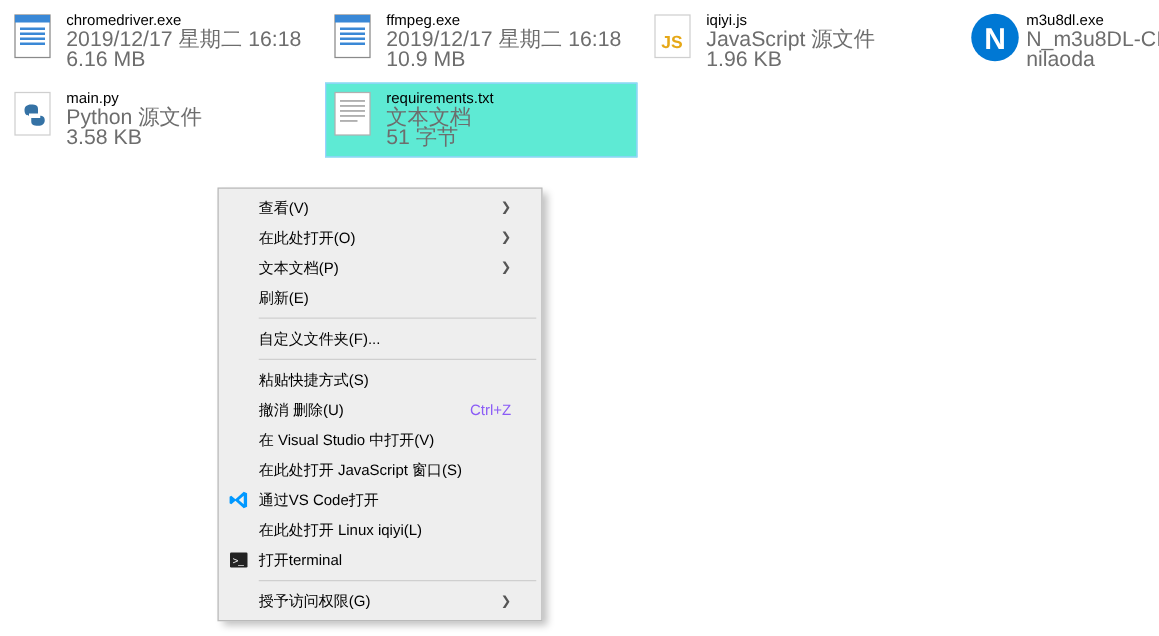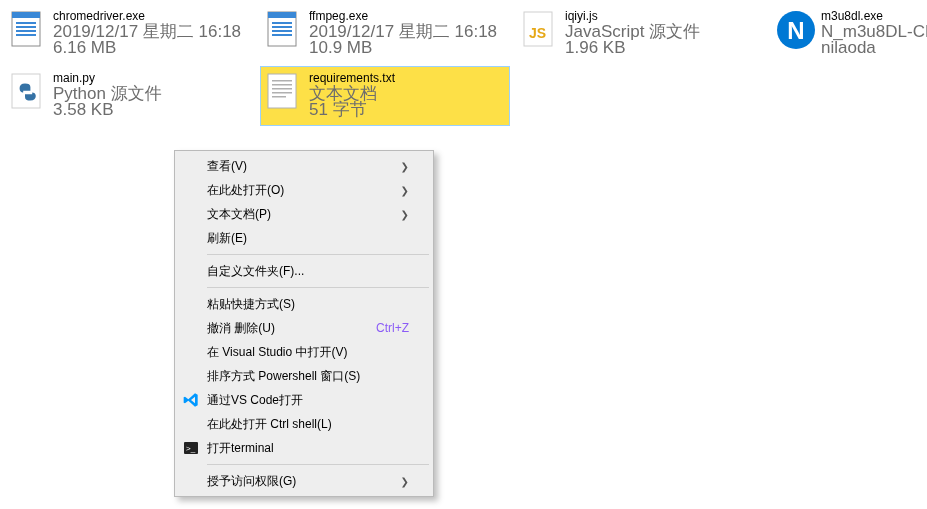--- a/index.html
+++ b/index.html
@@ -24,21 +24,21 @@
   }
   .file-item {
     display: flex;
     align-items: flex-start;
     gap: 4px;
     padding: 2px;
     border: 1px solid transparent;
     background: transparent;
   }
   .file-item.selected {
-    background: #fde047;
+    background: #5eead4;
     border-color: #99d1ff;
   }
   .file-icon {
     width: 42px;
     height: 46px;
     flex: 0 0 42px;
     display: flex;
     align-items: center;
     justify-content: flex-start;
   }
@@ -212,30 +212,30 @@
       <span>粘贴快捷方式(S)</span>
     </div>
   <div class="menu-item">
       <span>撤消 删除(U)</span>
       <span class="shortcut">Ctrl+Z</span>
     </div>
   <div class="menu-item">
       <span>在 Visual Studio 中打开(V)</span>
     </div>
   <div class="menu-item">
-      <span>排序方式 Powershell 窗口(S)</span>
+      <span>在此处打开 JavaScript 窗口(S)</span>
     </div>
   <div class="menu-item">
     <svg class="menu-icon" viewBox="0 0 24 24">
         <path fill="#0098ff" d="M18 2l4 2v16l-4 2-10-9 -5 4-2-1V8l2-1 5 4zM18 7l-6 5 6 5z"></path>
       </svg>
     <span>通过VS Code打开</span>
   </div>
   <div class="menu-item">
-      <span>在此处打开 Ctrl shell(L)</span>
+      <span>在此处打开 Linux iqiyi(L)</span>
     </div>
   <div class="menu-item">
     <svg class="menu-icon" viewBox="0 0 16 16">
         <rect x="1" y="2" width="14" height="12" rx="1" fill="#222"></rect>
         <text x="3" y="11" fill="#fff" font-size="8">&gt;_</text>
       </svg>
     <span>打开terminal</span>
   </div>
   <div class="menu-sep"></div>
   <div class="menu-item">

